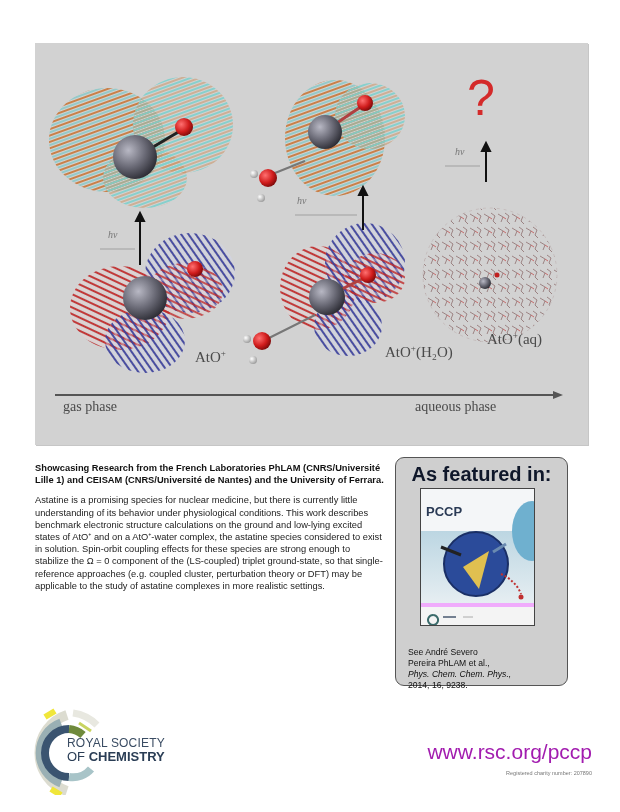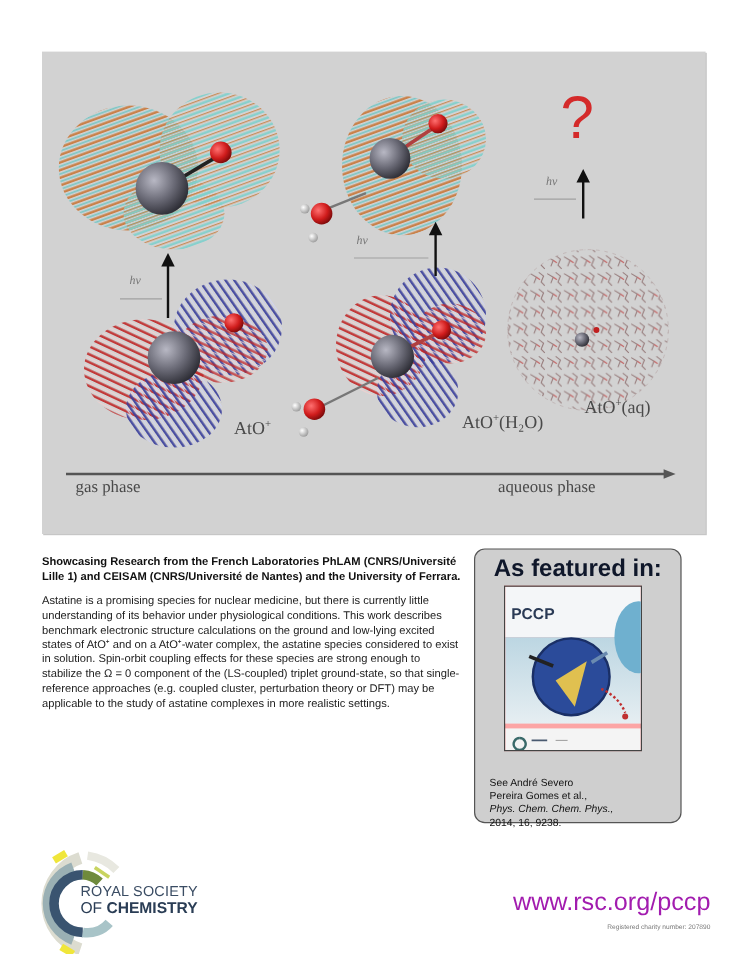--- a/index.html
+++ b/index.html
@@ -6,21 +6,21 @@
   body { width:620px; height:812px; position:relative; overflow:hidden; font-family:"DejaVu Sans", sans-serif; }
   .panel { position:absolute; left:35px; top:43px; width:553px; height:402px; background:#d2d2d2; box-shadow: 1px 1px 0 #c6c6c6; }
   .panel svg { position:absolute; left:0; top:0; }
   .label { position:absolute; font-family:"Liberation Serif", serif; color:#4a4a4a; font-size:15px; }
   .hv { position:absolute; font-family:"Liberation Serif", serif; font-style:italic; color:#777; font-size:10px; }
   .text-col { position:absolute; left:35px; top:462px; width:350px; font-family:"Liberation Sans", sans-serif; color:#222; }
   .text-col p { margin:0 0 8px 0; font-size:9.3px; line-height:12.2px; }
   .text-col .intro { font-weight:bold; color:#111; }
   .featured { position:absolute; left:395px; top:457px; width:171px; height:227px; background:#cfcfcf; border:1.5px solid #555; border-radius:9px; }
   .featured .title { position:absolute; top:5px; left:0; width:100%; text-align:center; font-family:"Liberation Sans", sans-serif; font-weight:bold; font-size:20px; color:#0f172a; }
-  .cover { position:absolute; left:24px; top:30px; width:113px; height:136px; background:#fca5a5; border:1px solid #444; overflow:hidden; }
+  .cover { position:absolute; left:24px; top:30px; width:113px; height:136px; background:#f0abfc; border:1px solid #444; overflow:hidden; }
   .cover .pccp { position:absolute; left:5px; top:15px; font-family:"Liberation Sans", sans-serif; font-weight:bold; font-size:13px; color:#2a3a55; }
   .featured .cite { position:absolute; top:189px; left:0; width:100%; text-align:left; font-family:"Liberation Sans", sans-serif; font-size:8.6px; line-height:11px; color:#111;padding-left:12px; }
   .cite .journal { font-style:italic; }
   .rsc-logo { position:absolute; left:25px; top:705px; width:140px; height:90px; }
   .rsc-text { position:absolute; left:67px; top:737px; font-family:Liberation Sans, sans-serif; color:#2a3d55; line-height:13px; }
   .rsc-text .l1 { font-size:12px; letter-spacing:0.2px; font-weight:normal; color:#3a4c63; }
   .rsc-text .l2 { font-size:13px; }
   .rsc-text .l2 b { font-weight:bold; color:#2a3d55; }
   .url { position:absolute; right:28px; top:740px; font-family:"Liberation Sans", sans-serif; font-size:21px; color:#a21caf; }
   .charity { position:absolute; right:28px; top:770px; font-family:"Liberation Sans", sans-serif; font-size:5.5px; color:#777; }
@@ -180,21 +180,21 @@
       <path d="M80 85 Q95 92 100 105" stroke="#c03030" stroke-width="2" stroke-dasharray="2 2" fill="none"></path>
       <circle cx="100" cy="108" r="2.5" fill="#c03030"></circle>
       <rect x="0" y="118" width="113" height="18" fill="#f4f4f4"></rect>
       <path d="M12 126 a5 5 0 1 0 0.1 0" stroke="#3a6a6a" stroke-width="2" fill="none"></path>
       <line x1="22" y1="128" x2="35" y2="128" stroke="#4a5a70" stroke-width="1.5"></line>
       <line x1="42" y1="128" x2="52" y2="128" stroke="#999" stroke-width="0.8"></line>
     </svg>
   </div>
   <div class="cite">
     <div>See André Severo</div>
-    <div>Pereira Gomes et al.,</div>
+    <div>Pereira PhLAM et al.,</div>
     <div class="journal">Phys. Chem. Chem. Phys.,</div>
     <div>2014, 16, 9238.</div>
   </div>
 </div>
 
 <svg class="rsc-logo" viewBox="0 0 140 90">
   <path d="M42 10 A40 40 0 0 0 42 86" stroke="#dcdcd0" stroke-width="10" fill="none"></path>
   <path d="M36 18 A32 32 0 0 0 36 78" stroke="#9ab0b4" stroke-width="9" fill="none"></path>
   <path d="M44 24 A24 24 0 0 0 44 72" stroke="#3a5470" stroke-width="8" fill="none"></path>
   <path d="M44 24 A24 24 0 0 1 58 30" stroke="#6f8a3c" stroke-width="8" fill="none"></path>

